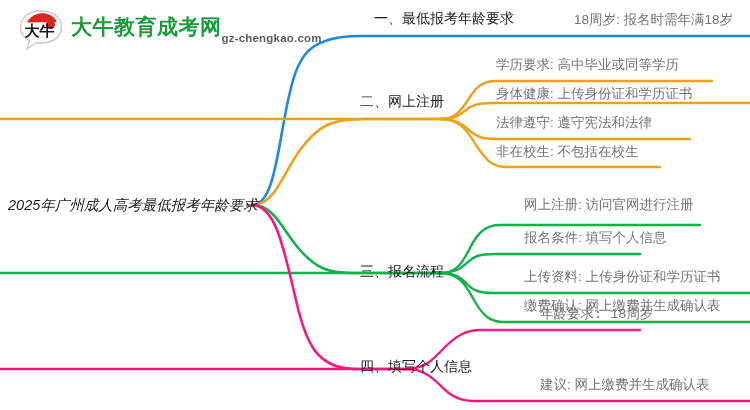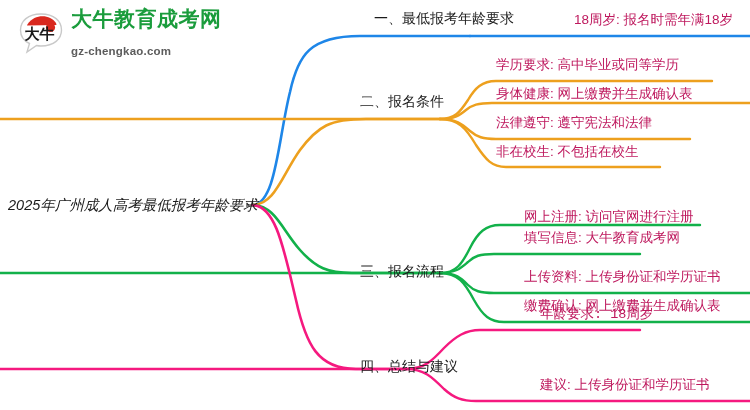--- a/index.html
+++ b/index.html
@@ -33,21 +33,20 @@
     gap: 7px;
   }
   .logo-mark {
     position: relative;
     width: 46px;
     height: 44px;
     flex: none;
   }
   .logo-text-wrap {
     display: flex;
-    flex-direction: column;
     justify-content: center;
     line-height: 1;
   }
   .logo-title {
     font-size: 21px;
     font-weight: bold;
     color: #1a9c3c;
     letter-spacing: 0.5px;
     white-space: nowrap;
   }
@@ -70,21 +69,21 @@
   .root-text {
     font-size: 14.5px;
     color: #1b1b1b;
   }
   .branch-text {
     font-size: 14px;
     color: #1b1b1b;
   }
   .leaf-text {
     font-size: 13.5px;
-    color: #be185d;
+    color: #737373;
   }
 </style>
 </head>
 <body>
 
 <div class="logo-block">
   <div class="logo-mark">
     <svg width="46" height="44" viewBox="0 0 46 44" xmlns="http://www.w3.org/2000/svg">
       <path d="M23 3 C10 3 2.5 10 2.5 19 C2.5 25 6 30 11.5 32.5 L9 41 L18.5 34.5 C20 34.8 21.5 35 23 35 C36 35 43.5 28 43.5 19 C43.5 10 36 3 23 3 Z" fill="#ffffff" stroke="#c9c9c9" stroke-width="1.4"></path>
       <path d="M9.5 13.2 C13.5 7.5 19 5.2 24.5 5.2 C30 5.2 35 7.4 38 12 L38.5 14 L9 14.5 Z" fill="#d9281e"></path>
@@ -133,30 +132,30 @@
 
     <path d="M406 369 C424 369 432 362 444 352 C456 342 464 367 478 367 L640 367" fill="none" stroke="#f5197f" stroke-width="2.4" stroke-linecap="round" opacity="0"></path>
     <path d="M406 369 C424 369 432 361 444 348 C456 336 466 330 480 330 L640 330" fill="none" stroke="#f5197f" stroke-width="2.4" stroke-linecap="round"></path>
     <path d="M406 369 C424 369 432 377 444 389 C454 398 462 401 476 401 L750 401" fill="none" stroke="#f5197f" stroke-width="2.4" stroke-linecap="round"></path>
   </g>
 </svg>
 
 <div class="node-text root-text" style="left:8px; top:196px;font-style:italic;">2025年广州成人高考最低报考年龄要求</div>
 
 <div class="node-text branch-text" style="left:374px; top:10px;">一、最低报考年龄要求</div>
-<div class="node-text branch-text" style="left:360px; top:93px;">二、报名条件</div>
+<div class="node-text branch-text" style="left:360px; top:93px;">二、网上注册</div>
 <div class="node-text branch-text" style="left:360px; top:247px;margin-top:16px;">三、报名流程</div>
-<div class="node-text branch-text" style="left:360px; top:358px;">四、总结与建议</div>
+<div class="node-text branch-text" style="left:360px; top:358px;">四、填写个人信息</div>
 
 <div class="node-text leaf-text" style="left:574px; top:11px;">18周岁: 报名时需年满18岁</div>
 
 <div class="node-text leaf-text" style="left:496px; top:56px;">学历要求: 高中毕业或同等学历</div>
-<div class="node-text leaf-text" style="left:496px; top:85px;">身体健康: 网上缴费并生成确认表</div>
+<div class="node-text leaf-text" style="left:496px; top:85px;">身体健康: 上传身份证和学历证书</div>
 <div class="node-text leaf-text" style="left:496px; top:114px;text-align:right;">法律遵守: 遵守宪法和法律</div>
 <div class="node-text leaf-text" style="left:496px; top:143px;">非在校生: 不包括在校生</div>
 
-<div class="node-text leaf-text" style="left:524px; top:208px;">网上注册: 访问官网进行注册</div>
-<div class="node-text leaf-text" style="left:524px; top:229px;">填写信息: 大牛教育成考网</div>
+<div class="node-text leaf-text" style="left:524px; top:196px;">网上注册: 访问官网进行注册</div>
+<div class="node-text leaf-text" style="left:524px; top:229px;">报名条件: 填写个人信息</div>
 <div class="node-text leaf-text" style="left:524px; top:268px;">上传资料: 上传身份证和学历证书</div>
 <div class="node-text leaf-text" style="left:524px; top:297px;">缴费确认: 网上缴费并生成确认表</div>
 
 <div class="node-text leaf-text" style="left:540px; top:305px;font-family:Liberation Mono, monospace;">年龄要求: 18周岁</div>
-<div class="node-text leaf-text" style="left:540px; top:376px;">建议: 上传身份证和学历证书</div>
+<div class="node-text leaf-text" style="left:540px; top:376px;">建议: 网上缴费并生成确认表</div>
 
 </body></html>

